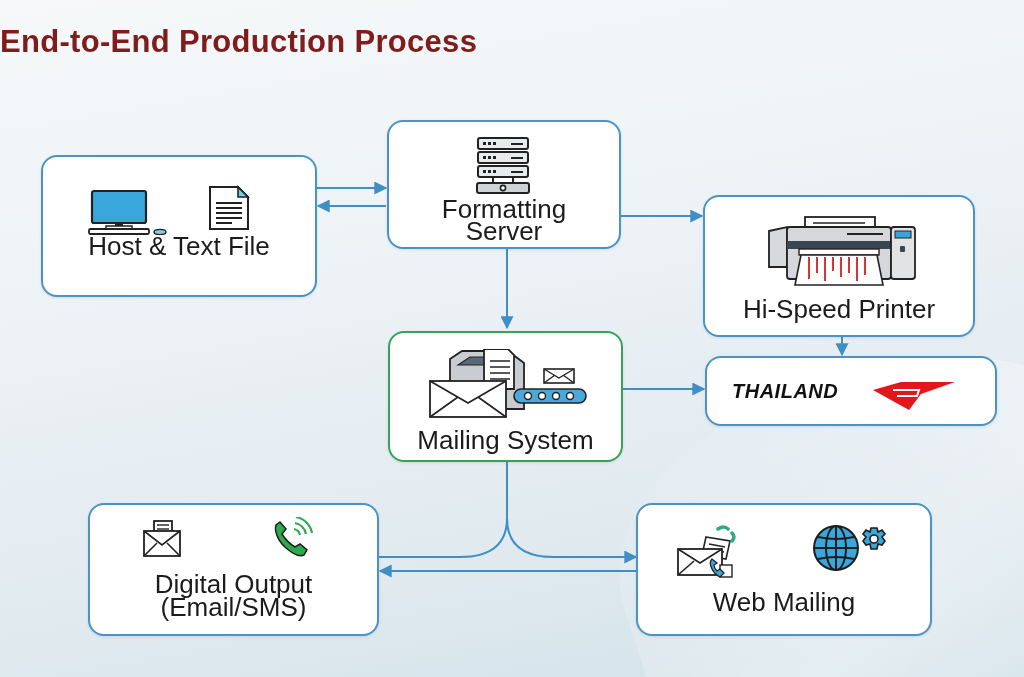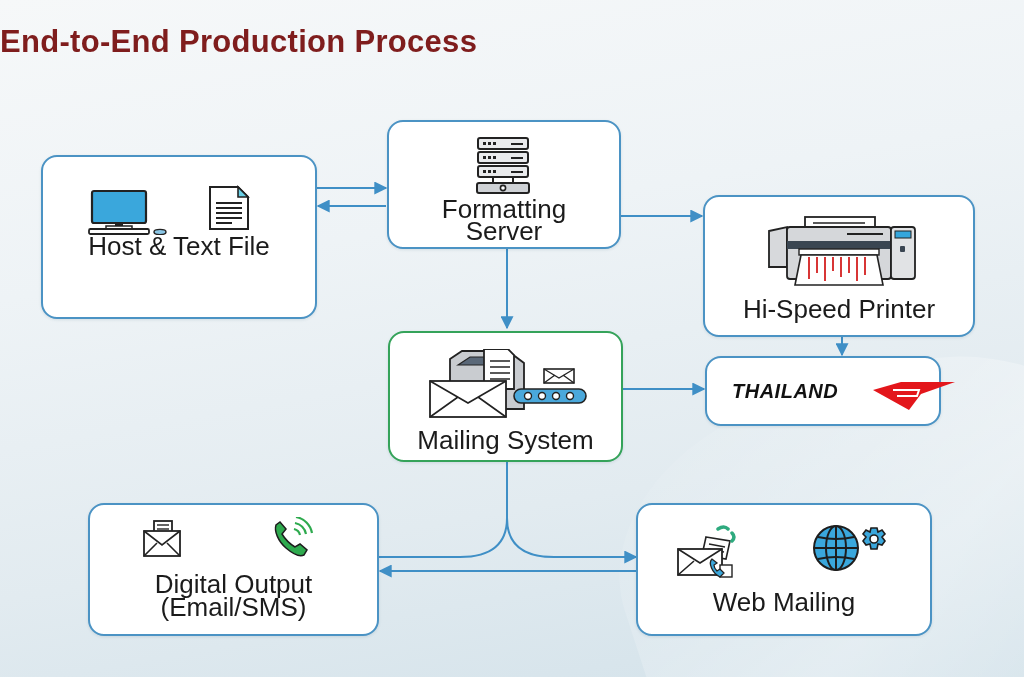--- a/index.html
+++ b/index.html
@@ -48,21 +48,21 @@
     <path d="M621,216 L702,216" marker-end="url(#arr)"></path>
     <path d="M507,249 L507,328" marker-end="url(#arr)"></path>
     <path d="M842,296 L842,355" marker-end="url(#arr)"></path>
     <path d="M623,389 L704,389" marker-end="url(#arr)"></path>
     <path d="M507,462 L507,518 Q507,557 460,557 L378,557"></path>
     <path d="M507,518 Q507,557 554,557 L636,557" marker-end="url(#arr)"></path>
     <path d="M636,571 L380,571" marker-end="url(#arr)"></path>
   </g>
 </svg>
 
-<div class="node" style="left:41px;top:155px;width:276px;height:164px;text-decoration:underline;">
+<div class="node" style="left:41px;top:155px;width:276px;height:142px;text-decoration:underline;">
   <svg class="icon" style="left:45px;top:32px;" width="82" height="46" viewBox="0 0 82 46">
     <rect x="4" y="2" width="54" height="32" rx="2" fill="#3aa7dc" stroke="#222" stroke-width="2.2"></rect>
     <rect x="27" y="34" width="8" height="4" fill="#222"></rect>
     <rect x="18" y="37" width="26" height="3" fill="#fff" stroke="#222" stroke-width="1.5"></rect>
     <rect x="1" y="40" width="60" height="5" rx="1.5" fill="#fff" stroke="#222" stroke-width="1.8"></rect>
     <ellipse cx="72" cy="43" rx="6" ry="2.6" fill="#8ac6e6" stroke="#222" stroke-width="1.4"></ellipse>
   </svg>
   <svg class="icon" style="left:164px;top:28px;" width="44" height="46" viewBox="0 0 44 46">
     <path d="M3,2 L31,2 L41,12 L41,44 L3,44 Z" fill="#fff" stroke="#222" stroke-width="2"></path>
     <path d="M31,2 L31,12 L41,12 Z" fill="#69d0e6" stroke="#222" stroke-width="1.6"></path>
@@ -149,21 +149,21 @@
         <circle cx="142" cy="47" r="3.5"></circle>
     </g>
     <rect x="116" y="20" width="30" height="14" fill="#fff" stroke="#222" stroke-width="1.6"></rect>
     <path d="M116,20 L131,29 L146,20 M116,34 L127,26 M146,34 L135,26" fill="none" stroke="#222" stroke-width="1.3"></path>
     <rect x="2" y="32" width="76" height="36" fill="#fff" stroke="#222" stroke-width="1.8"></rect>
     <path d="M2,32 L40,54 L78,32 M2,68 L30,48 M78,68 L50,48" fill="none" stroke="#222" stroke-width="1.6"></path>
   </svg>
   <div class="label" style="top:96px;">Mailing System</div>
 </div>
 
-<div class="node" style="left:705px;top:356px;width:236px;height:70px;">
+<div class="node" style="left:705px;top:356px;width:292px;height:70px;">
   <div style="position:absolute;left:25px;top:22px;font-size:20px;font-weight:bold;font-style:italic;color:#111;letter-spacing:0.5px;">THAILAND</div>
   <svg class="icon" style="left:164px;top:20px;" width="86" height="34" viewBox="0 0 86 34">
     <path d="M2,12 L30,4 L84,4 L50,16 L38,32 Z" fill="#e3161b"></path>
     <path d="M22,12 L48,12 L46,18 L26,18" fill="none" stroke="#fff" stroke-width="2"></path>
   </svg>
 </div>
 
 <div class="node" style="left:88px;top:503px;width:291px;height:133px;padding-left:48px;">
   <svg class="icon" style="left:52px;top:14px;" width="40" height="40" viewBox="0 0 40 40">
     <rect x="12" y="2" width="18" height="12" fill="#fff" stroke="#222" stroke-width="1.8"></rect>

